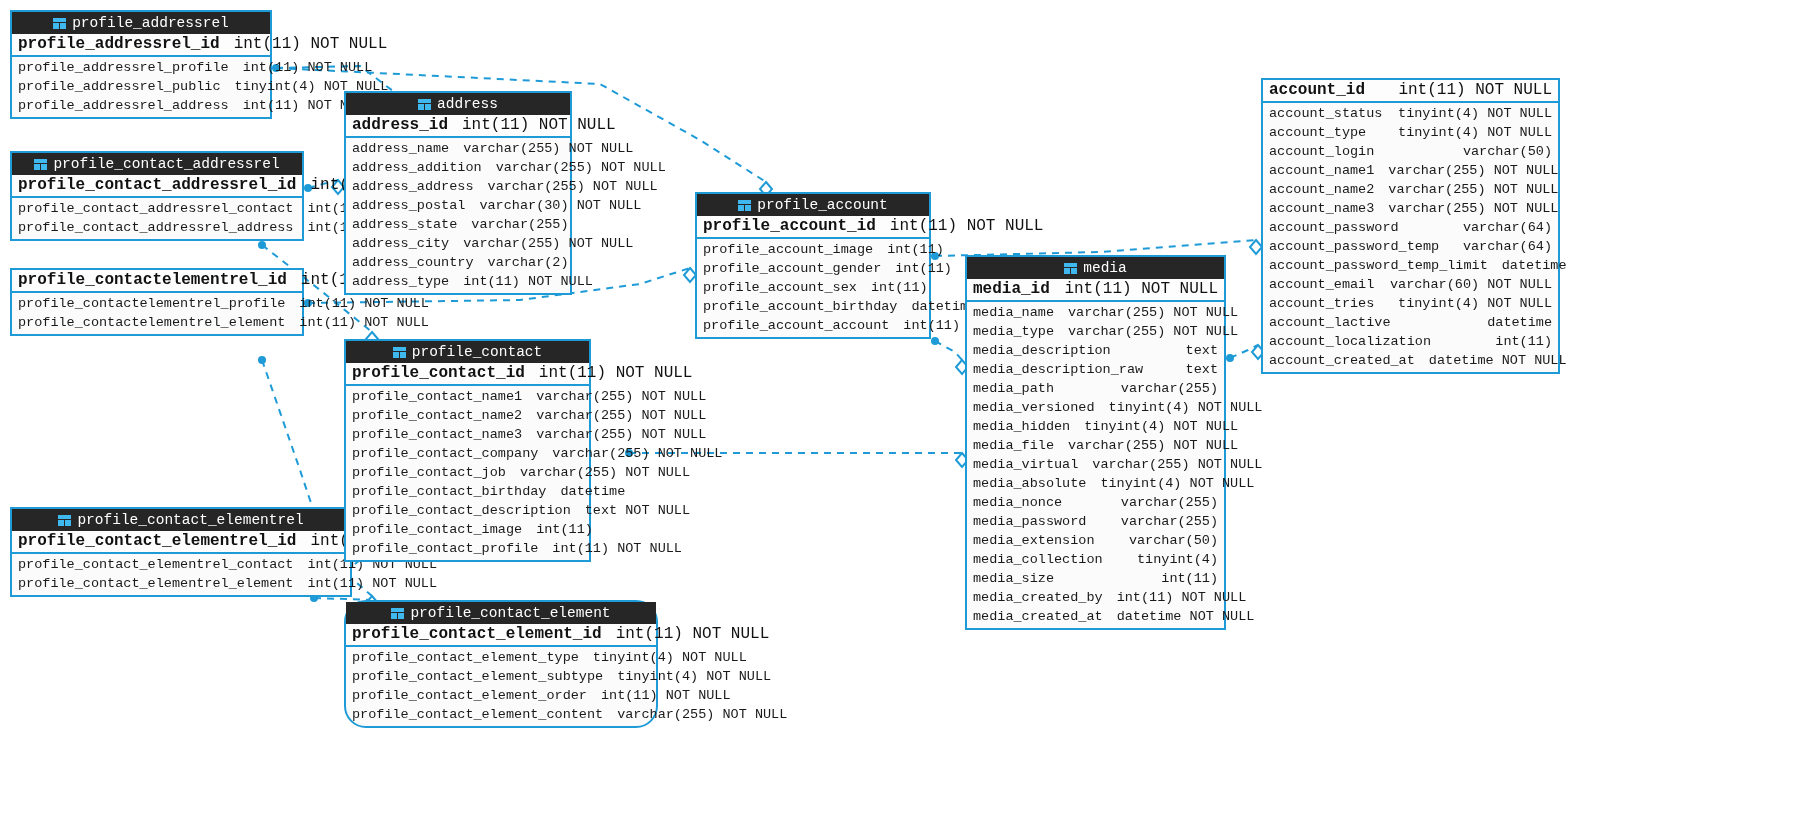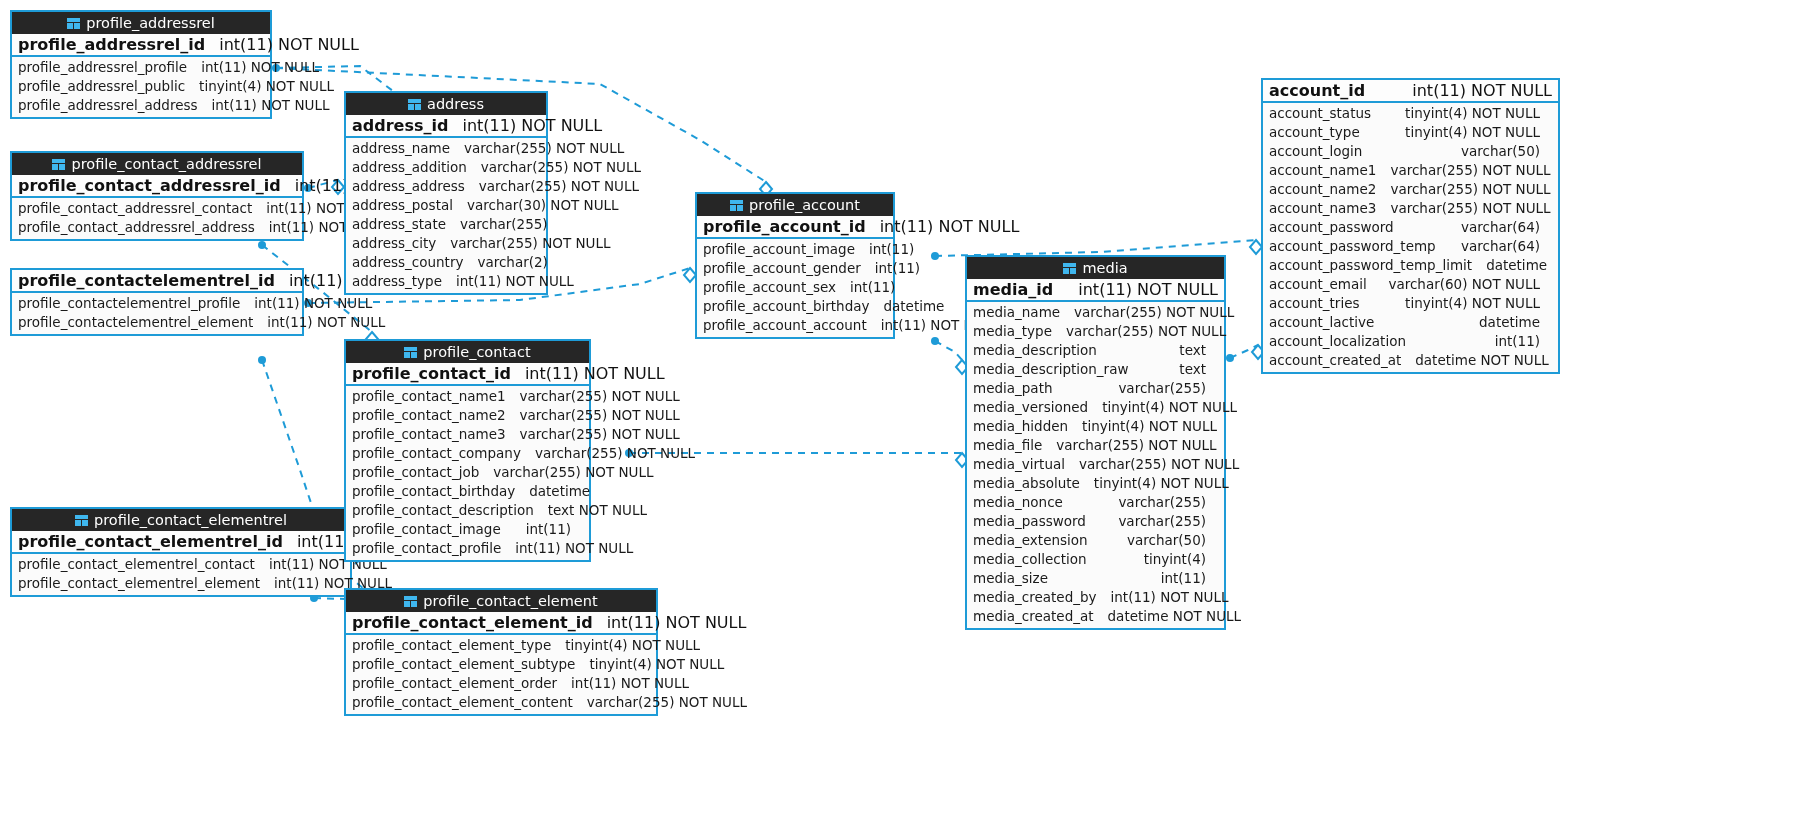--- a/index.html
+++ b/index.html
@@ -7,20 +7,21 @@
     margin: 0; padding: 0;
     background: #ffffff;
     font-family: "DejaVu Sans", "Liberation Sans", sans-serif;
   }
   #canvas {
     position: relative;
     width: 1817px;
     height: 840px;
     overflow: hidden;
     background: #ffffff;
+    font-family: Liberation Mono, monospace;
   }
   #wires {
     position: absolute;
     left: 0; top: 0;
     width: 1817px; height: 840px;
     pointer-events: none;
     z-index: 1;
   }
   .entity {
     position: absolute;
@@ -68,21 +69,21 @@
     line-height: 21px;
     padding: 0 6px;
     background: #fdfdfd;
     border-bottom: 2px solid #1e9bd7;
     color: #111;
     white-space: nowrap;
   }
   .pk-row .cname { font-weight: bold; }
   .pk-row .ctype { font-weight: normal; padding-left: 14px; }
 
-  .cols { padding: 1px 12px 2px 0; }
+  .cols { padding: 1px 0 2px 0; }
   .col-row {
     display: flex;
     justify-content: space-between;
     align-items: center;
     font-size: 13.5px;
     line-height: 19px;
     padding: 0 6px;
     color: #1a1a1a;
     white-space: nowrap;
   }
@@ -233,21 +234,21 @@
           <div class="col-row">
             <span class="cname">profile_contact_elementrel_contact</span>
             <span class="ctype">int(11) NOT NULL</span>
           </div>
           <div class="col-row">
             <span class="cname">profile_contact_elementrel_element</span>
             <span class="ctype">int(11) NOT NULL</span>
           </div>
         </div>
       </div>
-      <div class="entity" style="left: 344px; top: 91px; width: 204px;">
+      <div class="entity" style="left: 344px; top: 91px; width: 228px;">
         <div class="entity-header">
           <span class="tbl-icon">
             <i class="top"></i>
             <i class="bl"></i>
             <i class="br"></i>
           </span>
           <span>address</span>
         </div>
         <div class="pk-row">
           <span class="cname">address_id</span>
@@ -333,21 +334,21 @@
           <div class="col-row">
             <span class="cname">profile_contact_image</span>
             <span class="ctype">int(11)</span>
           </div>
           <div class="col-row">
             <span class="cname">profile_contact_profile</span>
             <span class="ctype">int(11) NOT NULL</span>
           </div>
         </div>
       </div>
-      <div class="entity" style="left: 344px; top: 588px; width: 314px;">
+      <div class="entity" style="left: 344px; top: 600px; width: 314px; border-radius: 22px;">
         <div class="entity-header">
           <span class="tbl-icon">
             <i class="top"></i>
             <i class="bl"></i>
             <i class="br"></i>
           </span>
           <span>profile_contact_element</span>
         </div>
         <div class="pk-row">
           <span class="cname">profile_contact_element_id</span>
@@ -365,21 +366,21 @@
           <div class="col-row">
             <span class="cname">profile_contact_element_order</span>
             <span class="ctype">int(11) NOT NULL</span>
           </div>
           <div class="col-row">
             <span class="cname">profile_contact_element_content</span>
             <span class="ctype">varchar(255) NOT NULL</span>
           </div>
         </div>
       </div>
-      <div class="entity" style="left: 695px; top: 192px; width: 200px;">
+      <div class="entity" style="left: 695px; top: 192px; width: 236px;">
         <div class="entity-header">
           <span class="tbl-icon">
             <i class="top"></i>
             <i class="bl"></i>
             <i class="br"></i>
           </span>
           <span>profile_account</span>
         </div>
         <div class="pk-row">
           <span class="cname">profile_account_id</span>

